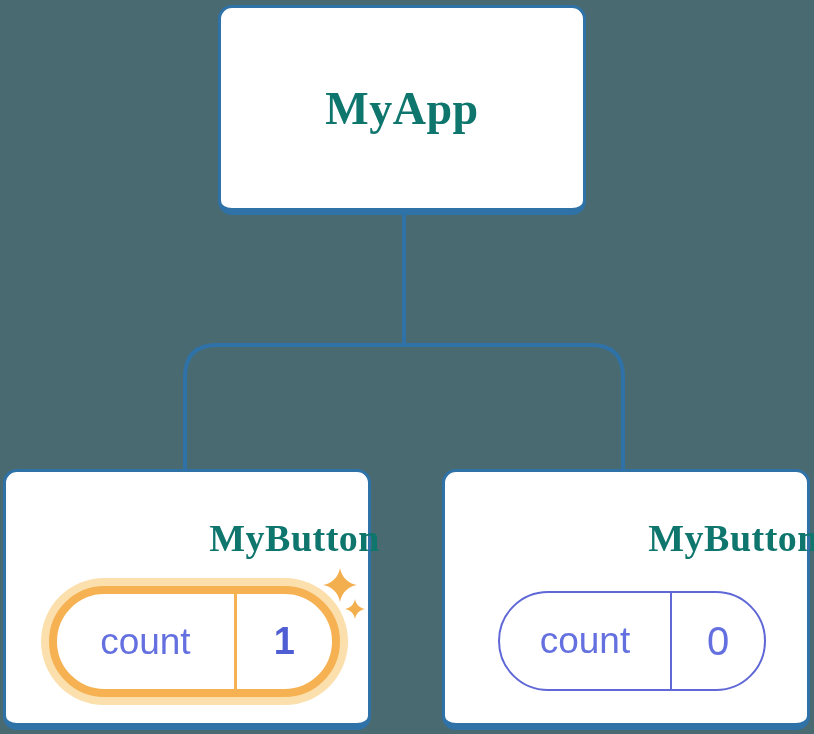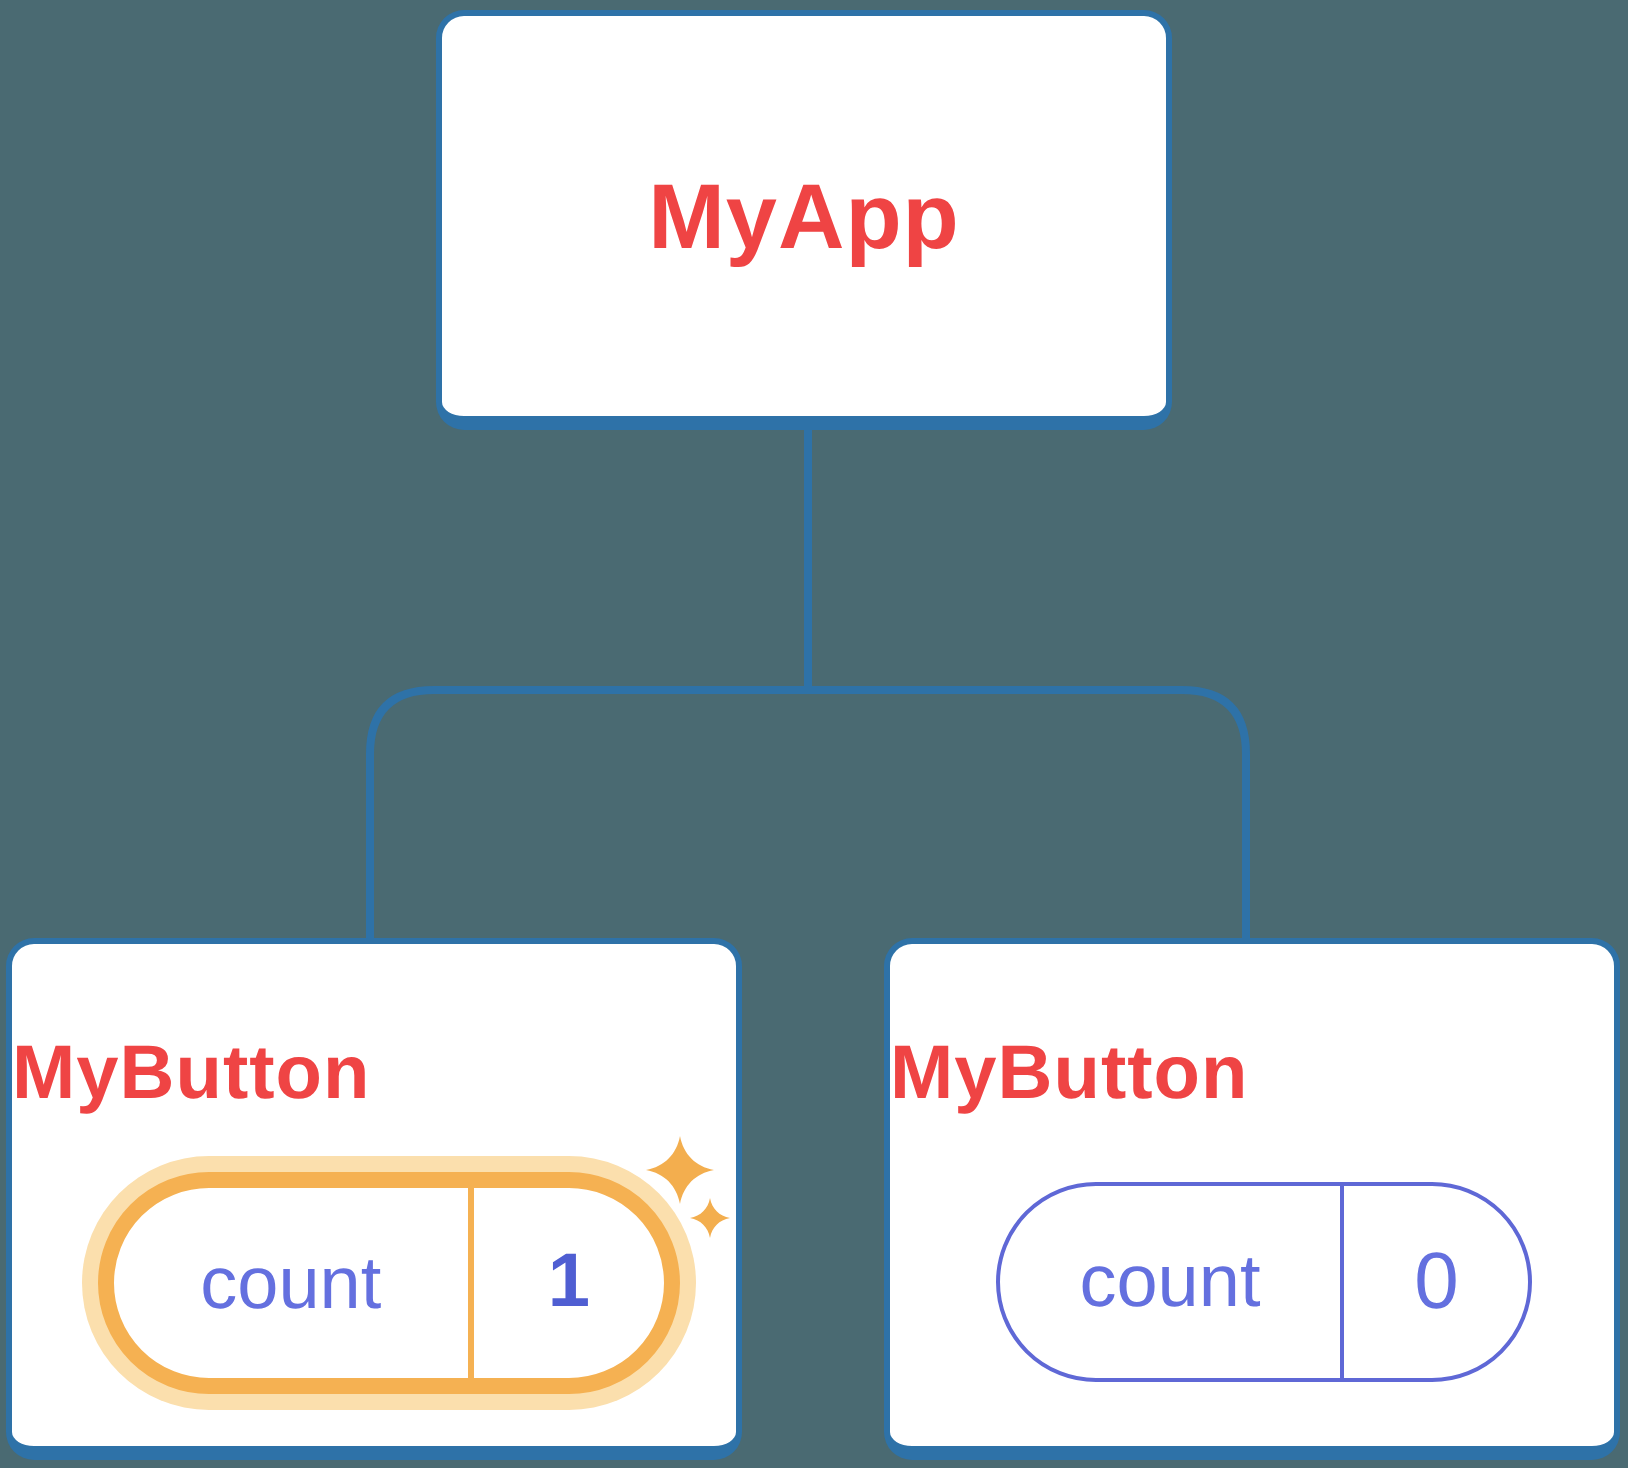--- a/index.html
+++ b/index.html
@@ -22,29 +22,30 @@
   }
   .node-root {
     left: 218px; top: 5px; width: 368px; height: 210px;
     display: flex; align-items: center; justify-content: center;
   }
   .node-root .node-title { font-size: 46px; }
   .node-child-left  { left: 3px;   top: 469px; width: 368px; height: 261px; }
   .node-child-right { left: 442px; top: 469px; width: 368px; height: 261px; }
 
   .node-title {
-    color: #ef4444;
+    color: #0f766e;
     font-weight: 600;
     font-size: 38px;
     letter-spacing: 0.5px;
+    font-family: Liberation Serif, serif;
   }
   .child-title {
     position: absolute;
-    top: 44px; left: 0; width: 100%;
-    text-align: left;
+    top: 44px; left: 12px; width: 100%;
+    text-align: right;
   }
 
   
   .pill {
     position: absolute;
     left: 53px; top: 119px;
     width: 268px; height: 100px;
     background: #ffffff;
     border: 2px solid #5f68d6;
     border-radius: 999px;

